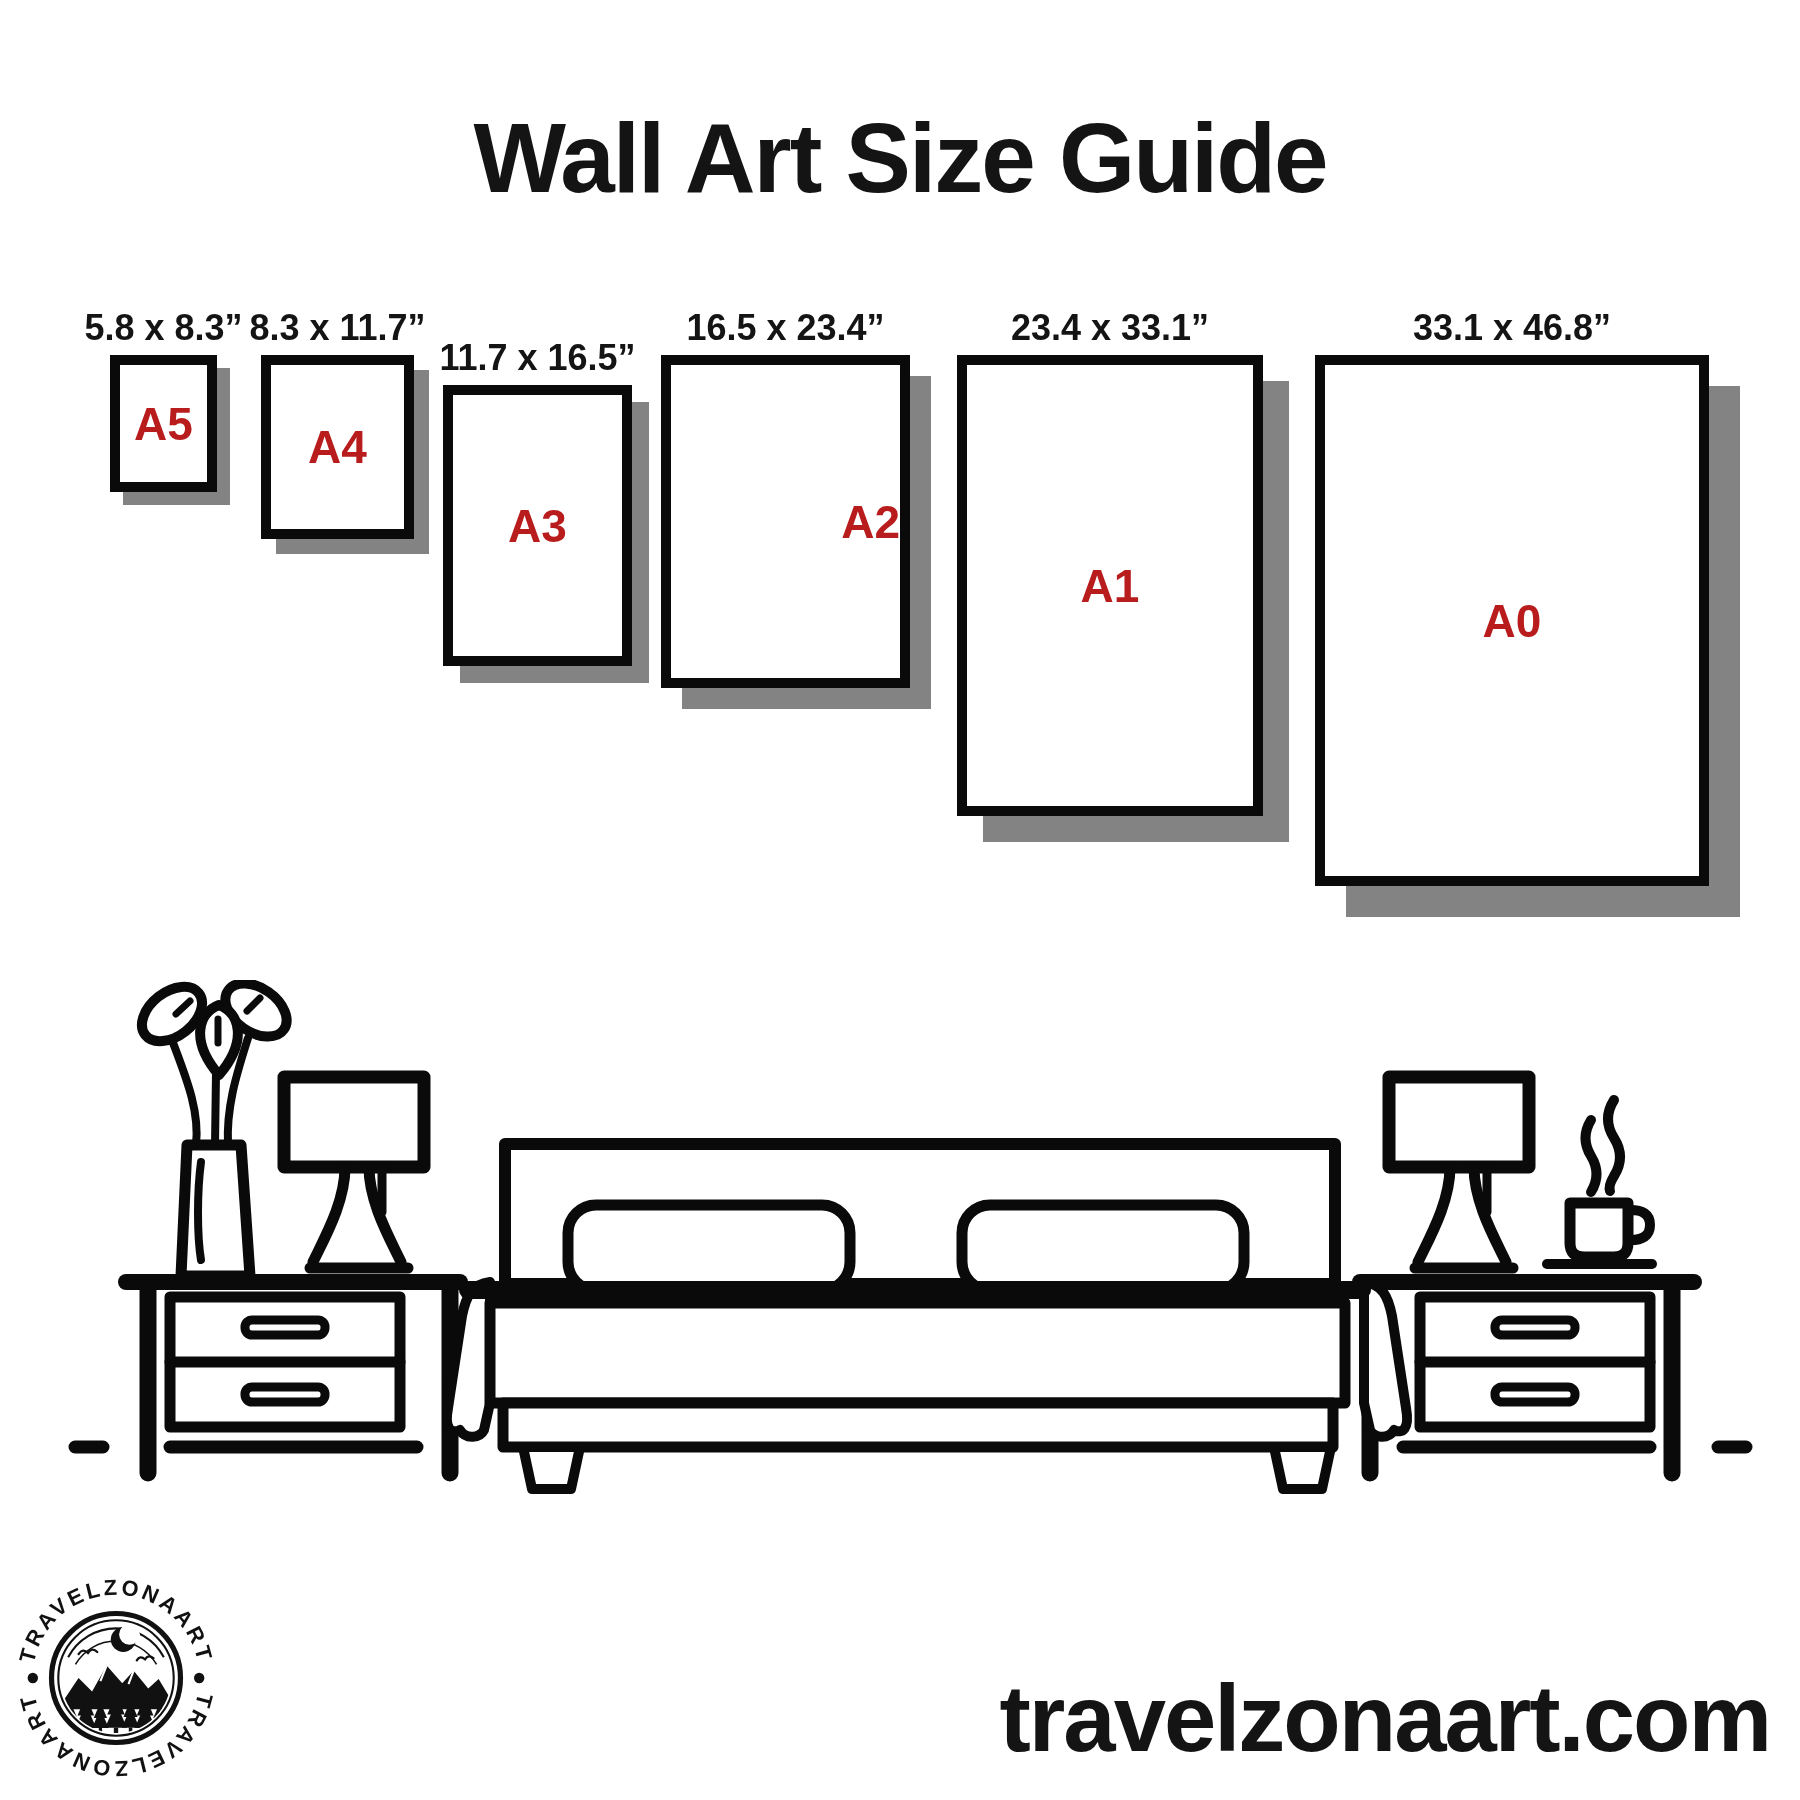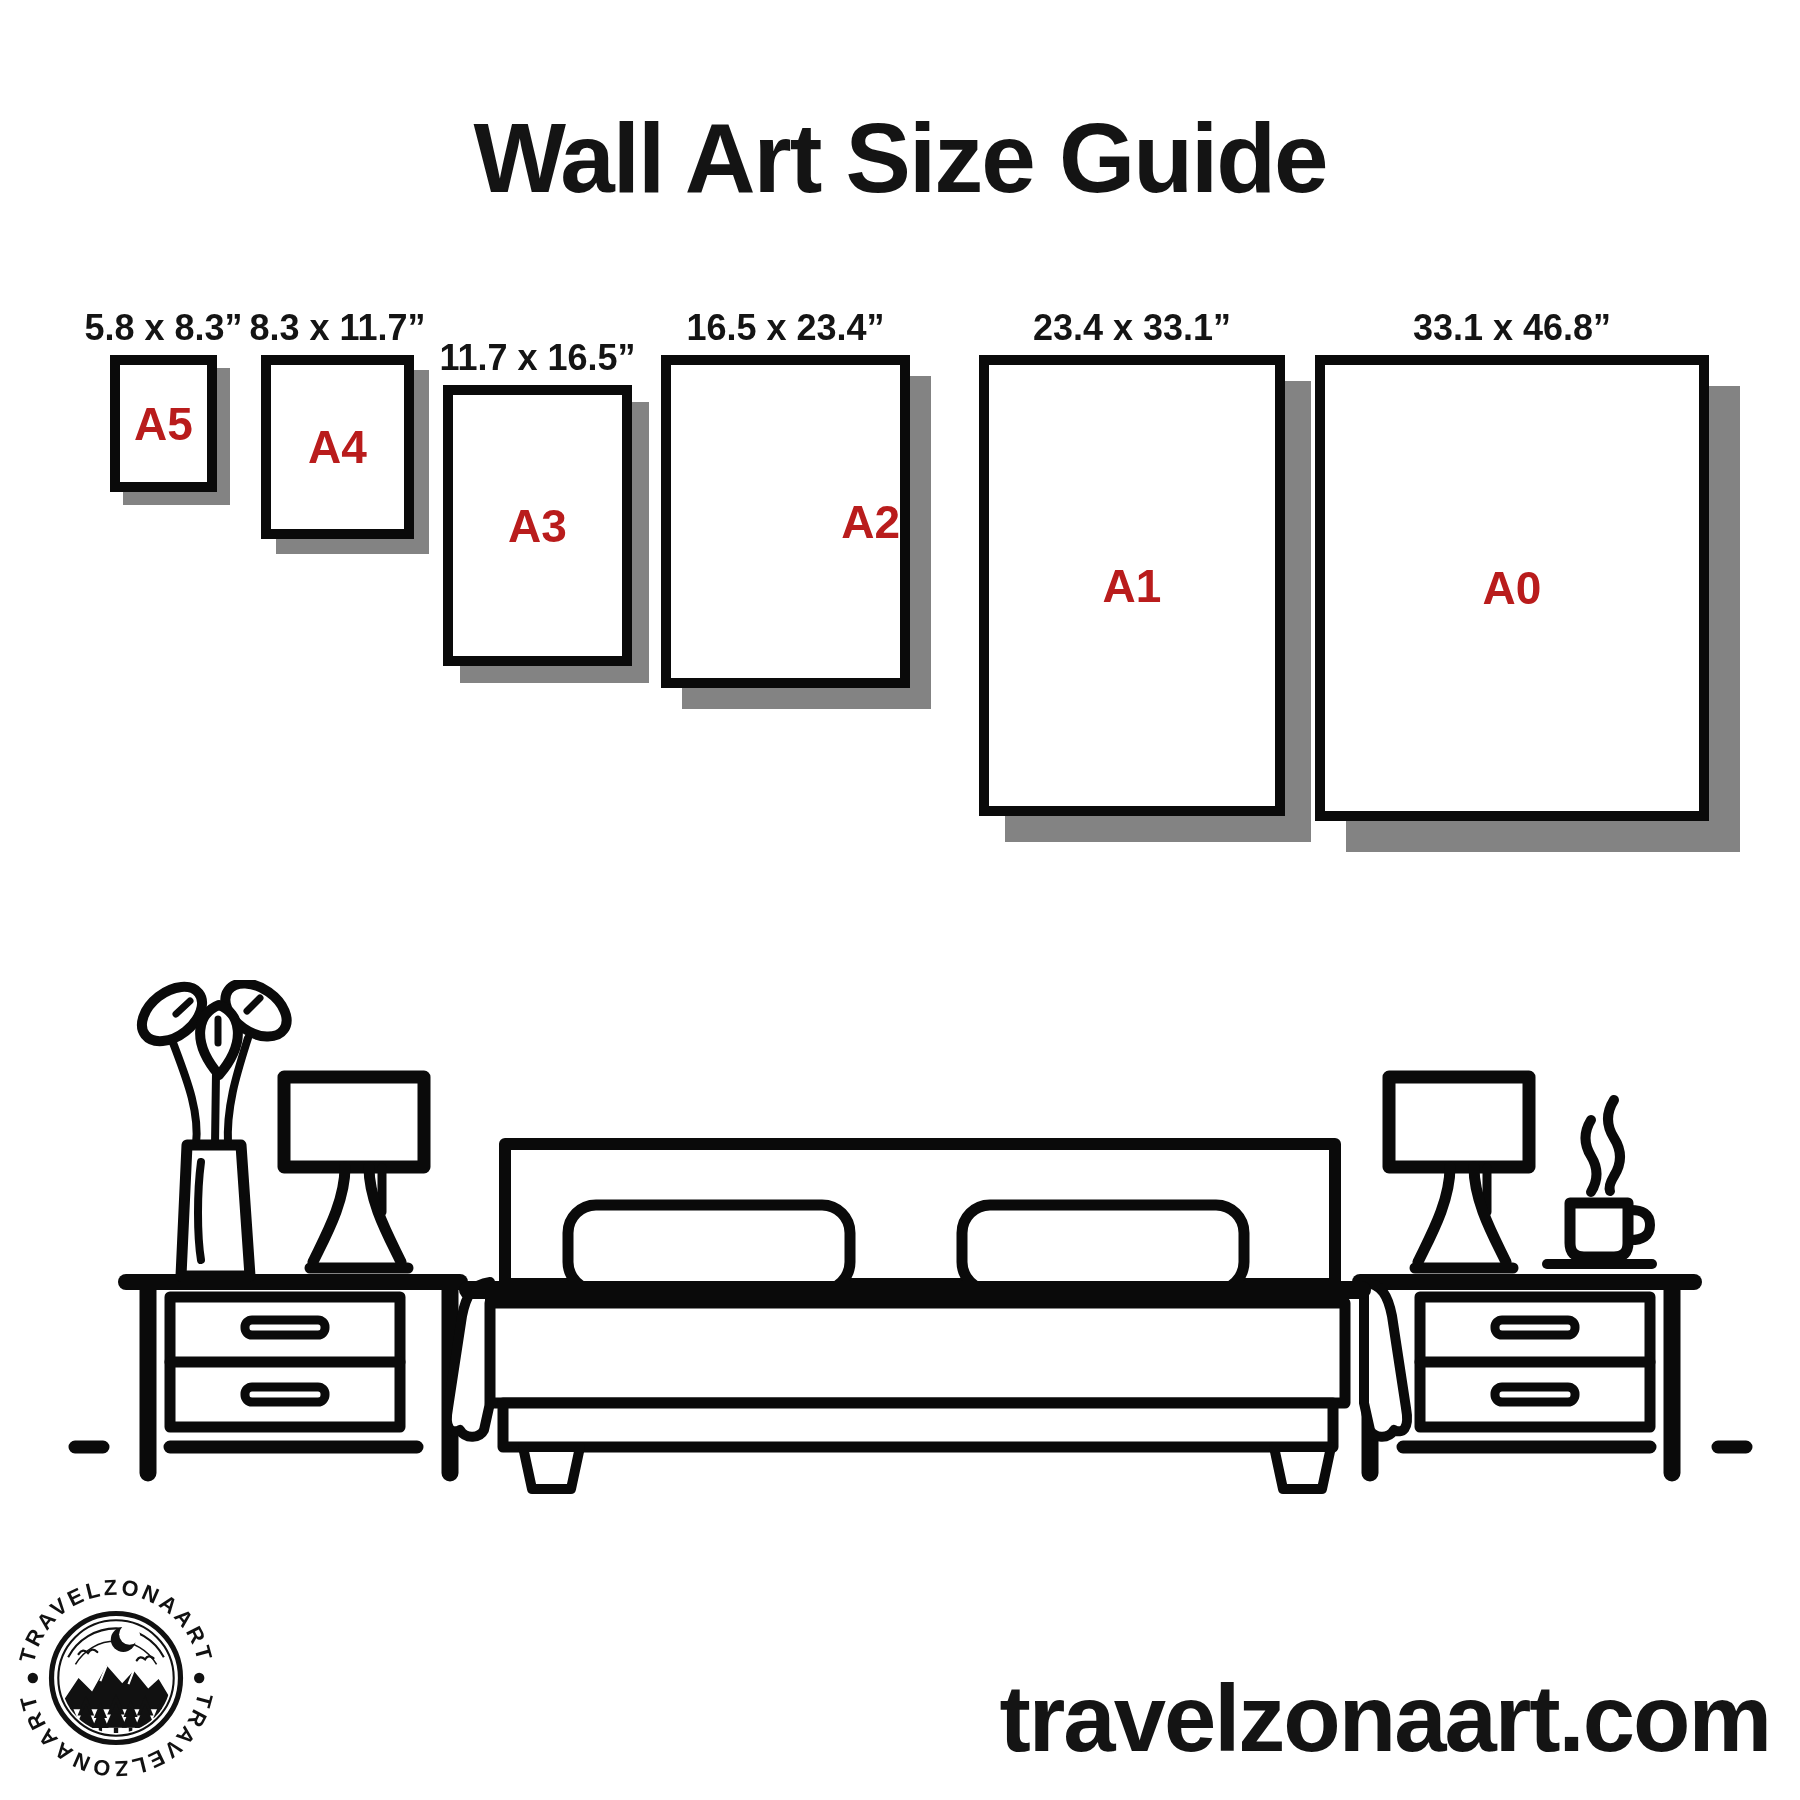--- a/index.html
+++ b/index.html
@@ -46,25 +46,25 @@
     <span class="code">A4</span>
   </div>
   <div class="frame" style="left:443px;top:355px;width:189px;height:281px;margin-top:30px;--sh:17px;">
     <span class="dim">11.7 x 16.5”</span>
     <span class="code">A3</span>
   </div>
   <div class="frame" style="left:661px;top:355px;width:249px;height:333px;justify-content:flex-end;--sh:21px;">
     <span class="dim">16.5 x 23.4”</span>
     <span class="code">A2</span>
   </div>
-  <div class="frame" style="left:979px;top:355px;width:306px;height:461px;--sh:26px;">
+  <div class="frame" style="left:957px;top:355px;width:306px;height:461px;--sh:26px;">
     <span class="dim">23.4 x 33.1”</span>
     <span class="code">A1</span>
   </div>
-  <div class="frame" style="left:1315px;top:355px;width:394px;height:466px;--sh:31px;">
+  <div class="frame" style="left:1315px;top:355px;width:394px;height:531px;--sh:31px;">
     <span class="dim">33.1 x 46.8”</span>
     <span class="code">A0</span>
   </div>
 
   <svg class="scene" viewBox="0 980 1800 560" xmlns="http://www.w3.org/2000/svg">
     <g stroke="#0a0a0a" fill="none" stroke-linecap="round" stroke-linejoin="round">
 
       <g>
         <path d="M75,1447 H103 M170,1447 H417 M1403,1447 H1650 M1718,1447 H1746" stroke-width="13"></path>
       </g>

